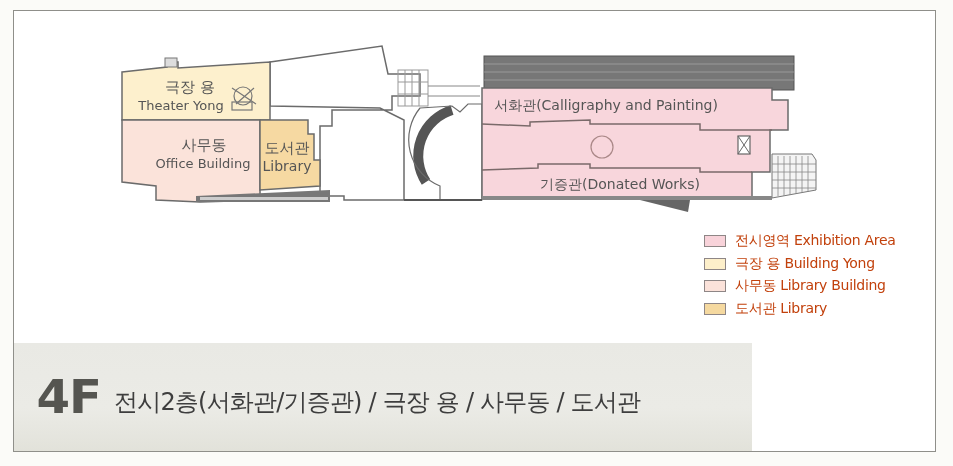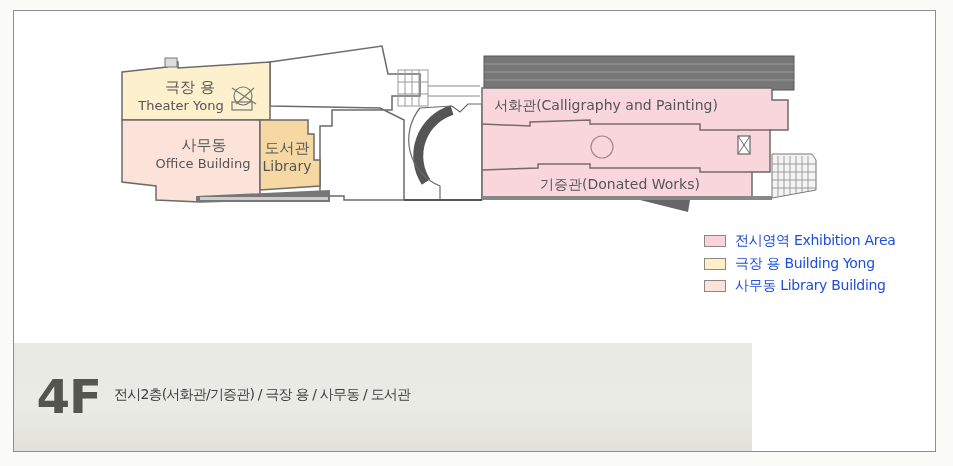--- a/index.html
+++ b/index.html
@@ -4,26 +4,26 @@
 <style>
   html, body { margin: 0; padding: 0; background: #fbfbf8; }
   body { width: 953px; height: 466px; position: relative; overflow: hidden;
          font-family: "DejaVu Sans", "Liberation Sans", sans-serif; }
   .frame { position: absolute; left: 13px; top: 10px; width: 923px; height: 442px;
            border: 1px solid #8f8f8a; background: #ffffff; box-sizing: border-box; }
   .plan { position: absolute; left: 0; top: 0; }
   .legend { position: absolute; left: 704px; top: 230px; }
   .legend-item { display: flex; align-items: center; height: 22.5px; }
   .swatch { width: 22px; height: 12px; border: 1.5px solid #8e8686; box-sizing: border-box; margin-right: 9px; }
-  .legend-label { font-size: 14px; color: #1d4ed8; letter-spacing: -0.3px; white-space: nowrap; }
+  .legend-label { font-size: 14px; color: #c2410c; letter-spacing: -0.3px; white-space: nowrap; }
   .footer { position: absolute; left: 14px; top: 343px; width: 738px; height: 108px;
             background: linear-gradient(#e9e9e4, #ebebe6 60%, #e2e2da); }
   .floor-num { position: absolute; left: 24px; top: 27px; font-size: 46px; font-weight: bold;
                color: #555550; font-family: "DejaVu Sans", sans-serif; letter-spacing: -1px; transform: scaleX(1.05); }
-  .floor-desc { position: absolute; left: 100px; top: 43px; font-size: 14px; color: #3e3e3e; letter-spacing: -0.8px; white-space: nowrap; }
+  .floor-desc { position: absolute; left: 100px; top: 43px; font-size: 24px; color: #3e3e3e; letter-spacing: -0.8px; white-space: nowrap; }
   .lbl { font-family: "DejaVu Sans", "Liberation Sans", sans-serif; fill: #555; }
 </style>
 </head>
 <body>
 
 <div class="frame"></div>
 
 <svg class="plan" width="953" height="466" viewBox="0 0 953 466">
 
   <g>
@@ -131,18 +131,22 @@
     <span class="legend-label">전시영역 Exhibition Area</span>
   </div>
   <div class="legend-item">
     <span class="swatch" style="background:#fdefca"></span>
     <span class="legend-label">극장 용 Building Yong</span>
   </div>
   <div class="legend-item">
     <span class="swatch" style="background:#fbe2da"></span>
     <span class="legend-label">사무동 Library Building</span>
   </div>
+  <div class="legend-item">
+    <span class="swatch" style="background:#f5d9a0"></span>
+    <span class="legend-label">도서관 Library</span>
+  </div>
 </div>
 
 <div class="footer">
   <div class="floor-num">4F</div>
   <div class="floor-desc">전시2층(서화관/기증관) / 극장 용 / 사무동 / 도서관</div>
 </div>
 
 </body></html>

